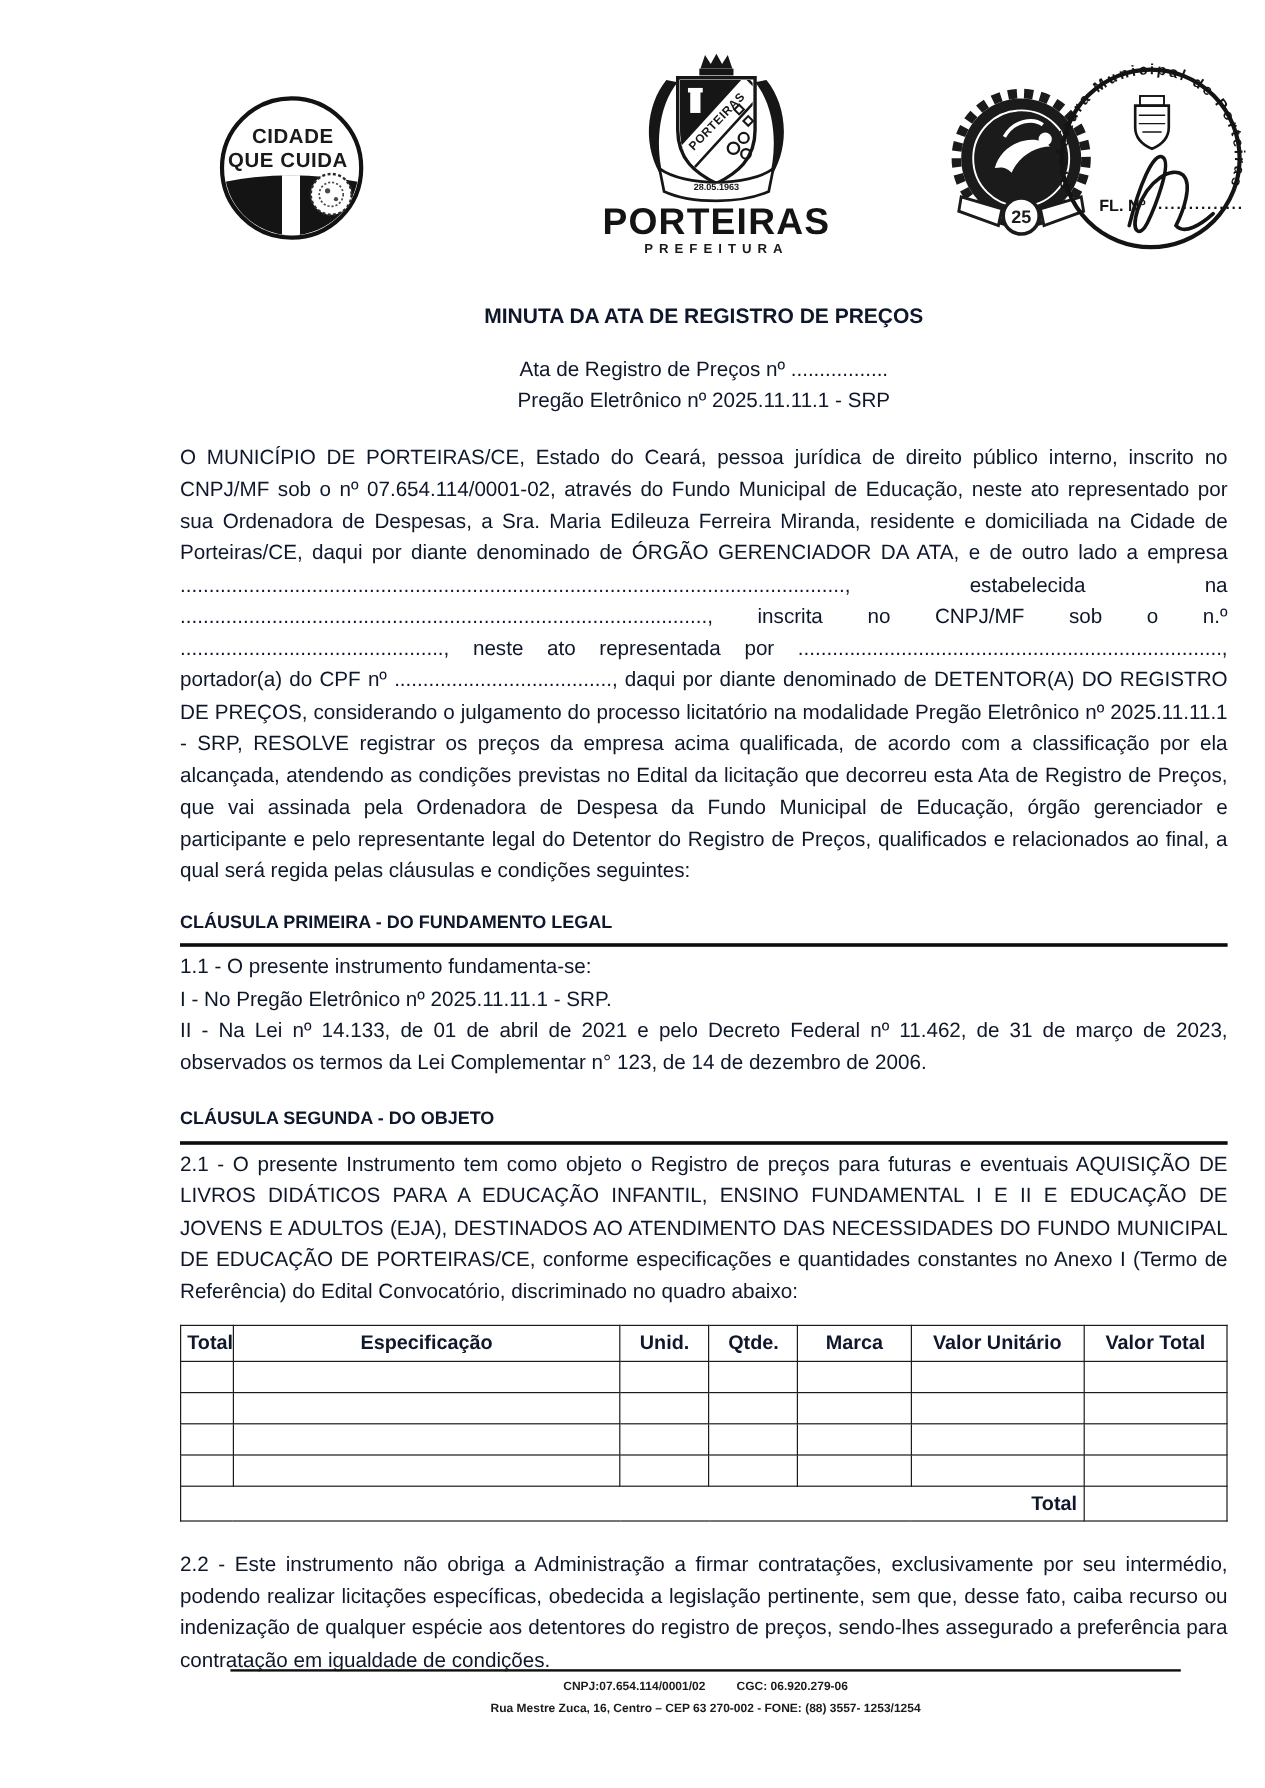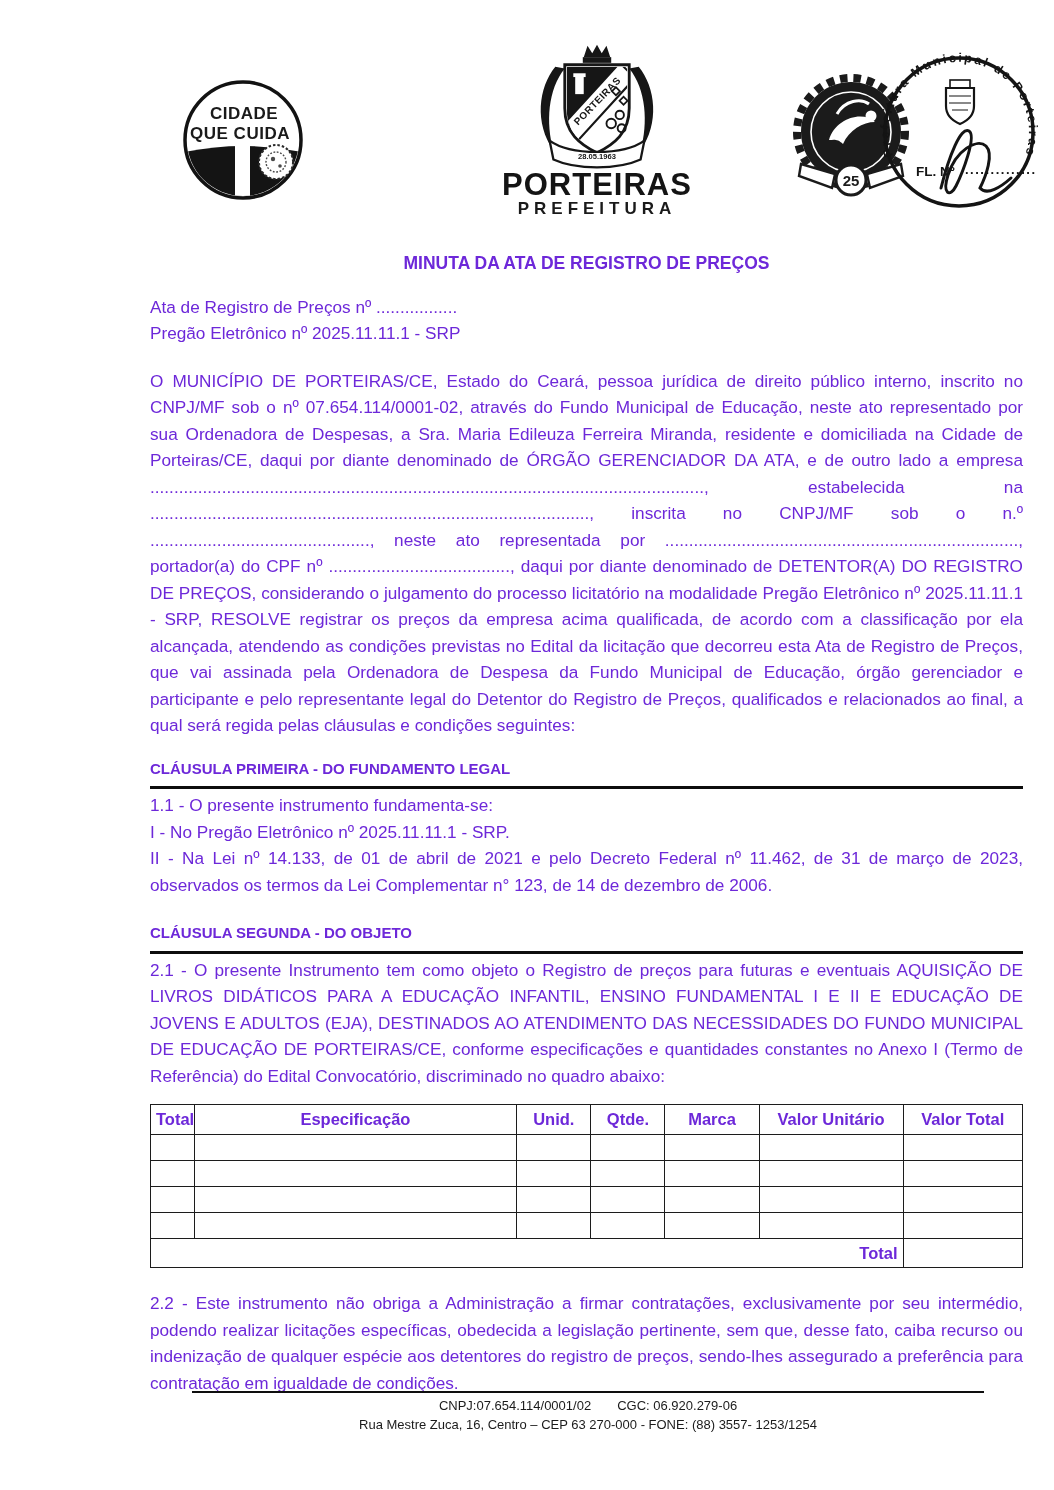--- a/index.html
+++ b/index.html
@@ -9,30 +9,30 @@
     font-family:"Liberation Sans", sans-serif; color:#121212;
     -webkit-font-smoothing:antialiased;
   }
   .page { position:absolute; inset:0; background:#fff;margin-left:47px; }
 
   
   .badge-left { position:absolute; left:126px; top:76px; width:142px; height:132px; }
   .logo-center { position:absolute; left:432px; top:42px; width:236px; text-align:center; }
   .logo-center svg { display:block; margin:0 auto; }
   .logo-name { font-size:31px; font-weight:bold; letter-spacing:1px; line-height:30px; margin-top:1px; color:#141414; }
-  .logo-sub  { font-size:17px; font-weight:bold; letter-spacing:5px; line-height:17px; color:#1a1a1a; }
+  .logo-sub  { font-size:11px; font-weight:bold; letter-spacing:5px; line-height:17px; color:#1a1a1a; }
   .stamps { position:absolute; left:742px; top:44px; width:252px; height:180px; }
 
   
   .doc {
     position:absolute; left:103px; top:250px; width:873px;
-    font-size:17.2px; line-height:26.5px; color:#6d28d9;
+    font-size:17.2px; line-height:26.5px; color:#0f172a;
   }
   .title { font-size:17.5px; font-weight:bold; text-align:center; }
-  .intro { margin-top:17px; }
+  .intro { margin-top:17px;text-align:center; }
   .just  { text-align:justify; }
   .jlast { text-align-last:justify; }
   .jline { text-align:justify; text-align-last:justify; }
   .b { font-weight:normal; }
   .pre1 { margin-top:21px; }
   h2.clause {
     margin-top:17px; font-size:15px; font-weight:bold;
     border-bottom:3px solid #0d0d0d; padding-bottom:4px; margin-bottom:3px;
   }
   .mt { margin-top:16px; }
@@ -44,22 +44,22 @@
   table.price td { border:1.5px solid #1c1c1c; padding:1px 5px; height:26px; overflow:hidden; }
   tr.lote td { font-weight:bold; font-size:17px; height:24px; }
   tr.thead td { font-weight:bold; text-align:center; height:26px; }
   tr.total td { height:24px; }
   td.tlabel { font-weight:bold; text-align:right; padding-right:8px; }
 
   
   .footer {
     position:absolute; left:145px; top:1391px; width:792px;
     border-top:2.5px solid #0e0e0e; padding-top:3px;
-    text-align:center; font-size:13px; line-height:19px;
-    font-weight:normal; color:#1b1b1b;
+    text-align:center; font-size:10px; line-height:19px;
+    font-weight:bold; color:#1b1b1b;
   }
   .footer .cgc { margin-left:26px; }
 
   svg text { font-family:"Liberation Sans", sans-serif; }
 </style>
 </head>
 <body>
 
 <div class="page">
 
@@ -237,16 +237,16 @@
         <td></td>
       </tr>
     </tbody>
       </table>
 
     <p class="just mt" style="margin-top:22px">2.2 - Este instrumento não obriga a Administração a firmar contratações, exclusivamente por seu intermédio, podendo realizar licitações específicas, obedecida a legislação pertinente, sem que, desse fato, caiba recurso ou indenização de qualquer espécie aos detentores do registro de preços, sendo-lhes assegurado a preferência para contratação em igualdade de condições.</p>
   </div>
 
   <div class="footer">
     <div><span>CNPJ:07.654.114/0001/02</span><span class="cgc">CGC: 06.920.279-06</span></div>
-    <div>Rua Mestre Zuca, 16, Centro – CEP 63 270-000 - FONE: (88) 3557- 1253/1254</div>
+    <div>Rua Mestre Zuca, 16, Centro – CEP 63 270-002 - FONE: (88) 3557- 1253/1254</div>
   </div>
 
 </div>
 
 </body></html>

